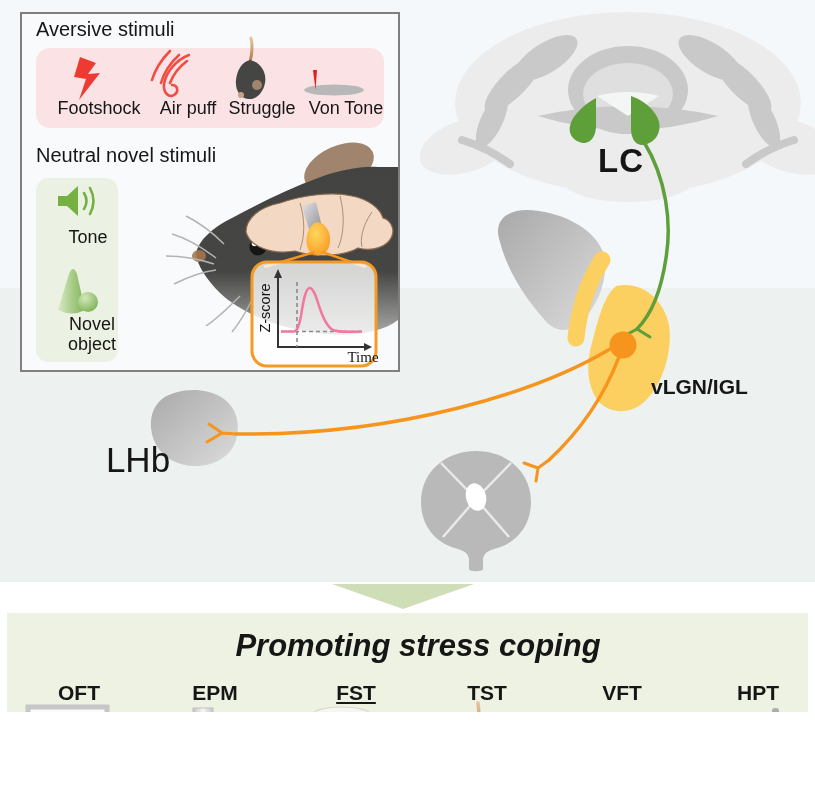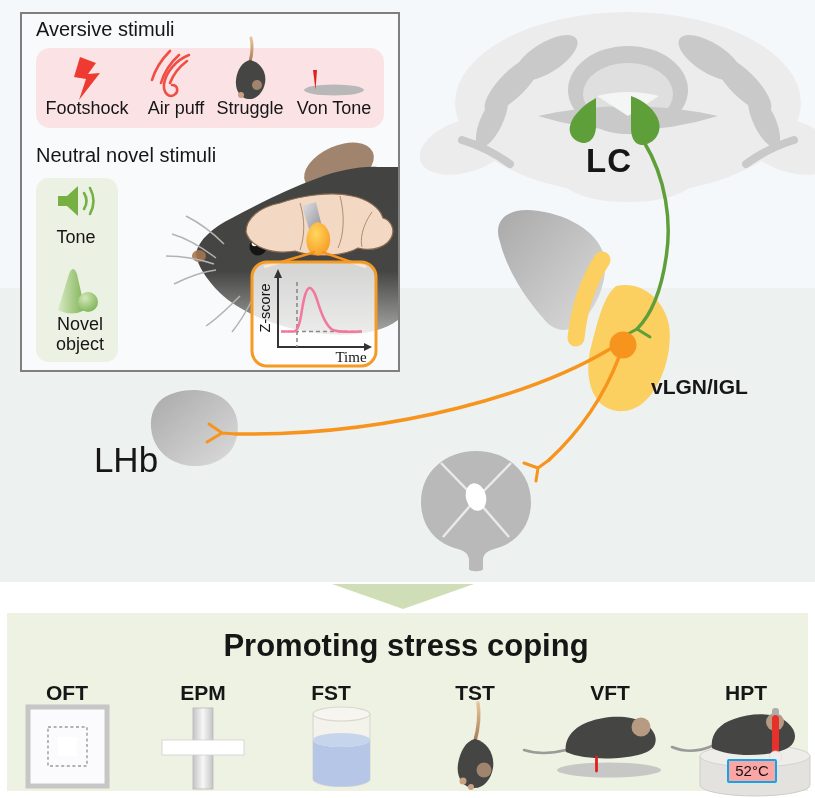--- a/index.html
+++ b/index.html
@@ -1,36 +1,36 @@
 <!DOCTYPE html>
 <html><head>
 <meta charset="utf-8">
 <style>
   html,body{margin:0;padding:0;background:#ffffff;}
-  #figure{position:relative;width:815px;height:798px;overflow:hidden;background:#ffffff;
+  #figure{position:relative;width:815px;height:712px;overflow:hidden;background:#ffffff;
           font-family:"Liberation Sans",sans-serif;}
   .bg{position:absolute;left:0;width:815px;z-index:0;}
   #bg-top{top:0;height:288px;background:#f5f8fb;}
   #bg-mid{top:288px;height:294px;background:#edf1f0;}
   #bottom-panel{position:absolute;left:7px;top:613px;width:801px;height:178px;background:#eef2e3;z-index:0;}
   #down-arrow{position:absolute;left:332px;top:584px;width:0;height:0;z-index:0;
       border-left:71px solid transparent;border-right:71px solid transparent;border-top:25px solid #cfdeb6;}
   #inset-box{position:absolute;left:20px;top:12px;width:380px;height:360px;background:#f8fafc;
       border:2px solid #7f7f7f;box-sizing:border-box;z-index:1;}
   #aversive-panel{position:absolute;left:36px;top:48px;width:348px;height:80px;background:#fbe3e5;border-radius:14px;z-index:1;}
   #neutral-panel{position:absolute;left:36px;top:178px;width:82px;height:184px;background:#ebf1e3;border-radius:13px;z-index:1;}
   #artwork{position:absolute;left:0;top:0;z-index:2;pointer-events:none;}
   .label{position:absolute;z-index:3;color:#161616;white-space:nowrap;line-height:1.1;}
-  .ctr{transform:translateX(-50%);text-align:center;}
+  .ctr{transform:translateX(-50%);text-align:center;margin-left:12px;}
   .t20{font-size:20px;}
   .t18{font-size:18px;}
   #lbl-lc{font-size:33px;font-weight:700;letter-spacing:1px;}
   #lbl-vlgn{font-size:21px;font-weight:700;}
   #lbl-lhb,#lbl-pag{font-size:35px;font-weight:400;}
-  #lbl-promoting{font-size:31px;font-weight:700;}
+  #lbl-promoting{font-size:31px;font-weight:700;font-style:italic;}
   .test-label{font-size:21px;font-weight:700;top:681px;}
   #lbl-zscore{font-size:14.5px;transform:translate(-50%,-50%) rotate(-90deg);}
   #lbl-time{font-size:15px;font-family:Liberation Serif, serif;}
   #lbl-novel{white-space:normal;width:64px;}
   #hpt-temp{position:absolute;left:727px;top:759px;width:46px;height:20px;z-index:3;background:#fca5a5;
       border:2px solid #0ea5e9;border-radius:2px;font-size:15px;line-height:20px;text-align:center;color:#111;}
 </style>
 </head>
 <body>
 
@@ -255,19 +255,19 @@
   <div class="label" id="lbl-zscore" style="left:266px;top:308px;">Z-score</div>
   <div class="label ctr" id="lbl-time" style="left:351px;top:349px;">Time</div>
 
   <div class="label ctr" id="lbl-lc" style="left:609px;top:143px;">LC</div>
   <div class="label" id="lbl-vlgn" style="left:651px;top:375px;">vLGN/IGL</div>
   <div class="label ctr" id="lbl-lhb" style="left:126px;top:441px;">LHb</div>
 
   <div class="label ctr" id="lbl-promoting" style="left:406px;top:629px;">Promoting stress coping</div>
   <div class="label ctr test-label" style="left:67px;">OFT</div>
   <div class="label ctr test-label" style="left:203px;">EPM</div>
-  <div class="label ctr test-label" style="left:331px;">FST</div>
+  <div class="label ctr test-label" style="left:344px;text-decoration:underline;">FST</div>
   <div class="label ctr test-label" style="left:475px;">TST</div>
   <div class="label ctr test-label" style="left:610px;">VFT</div>
   <div class="label ctr test-label" style="left:746px;">HPT</div>
   <div id="hpt-temp">52°C</div>
 
 </div>
 
 </body></html>

